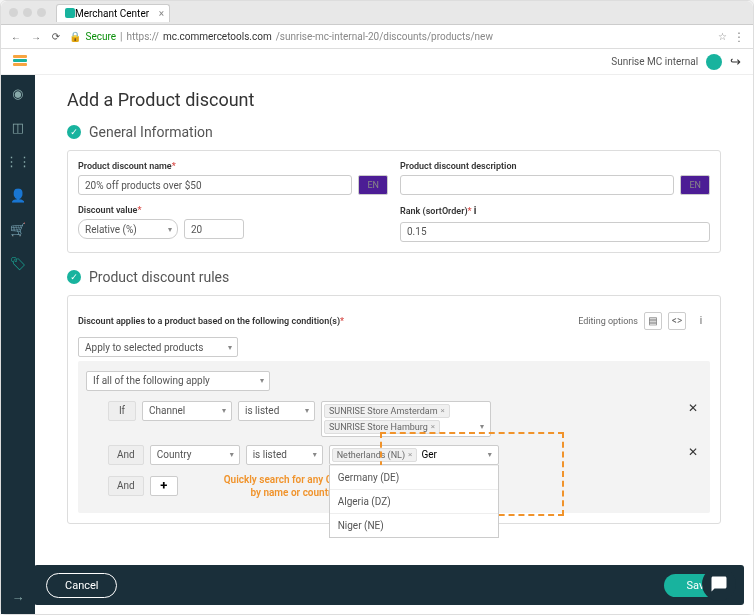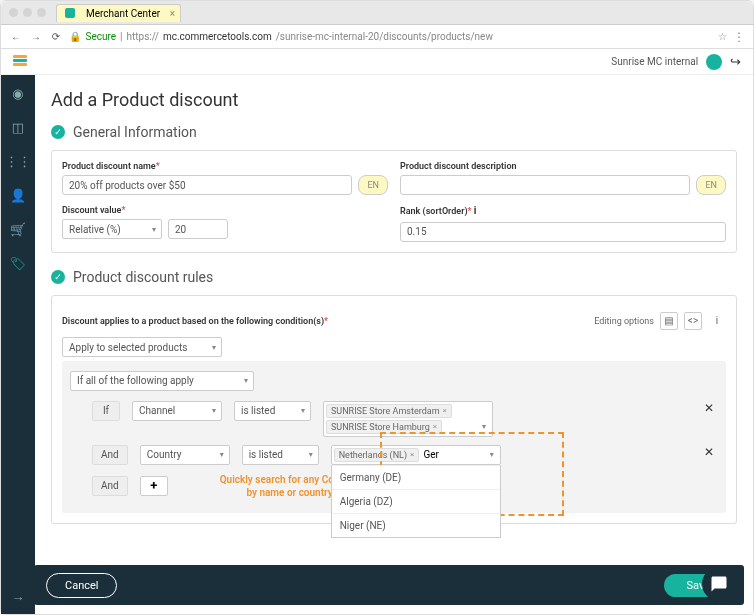--- a/index.html
+++ b/index.html
@@ -2,65 +2,65 @@
 <html><head>
 <meta charset="utf-8">
 <style>
 *{margin:0;padding:0;box-sizing:border-box;font-family:-apple-system,BlinkMacSystemFont,"Segoe UI",Roboto,sans-serif}
 body{background:#f5f5f5;width:754px;height:615px;overflow:hidden;position:relative}
 .window{width:754px;height:615px;background:#fff;border-radius:6px;border:1px solid #ddd;display:flex;flex-direction:column}
 .titlebar{height:24px;background:#e8e8e8;border-radius:6px 6px 0 0;display:flex;align-items:center;padding:0 8px;border-bottom:1px solid #ccc}
 .dots{display:flex;gap:5px;margin-right:10px}
 .dot{width:9px;height:9px;border-radius:50%}
 .dot-r{background:#d4d4d4}.dot-y{background:#d4d4d4}.dot-g{background:#d4d4d4}
-.tab{background:#fef9c3;border:1px solid #ccc;border-bottom:none;padding:3px 20px 3px 8px;font-size:10px;display:flex;align-items:flex-start;gap:11px;position:relative;border-radius:3px 3px 0 0}
+.tab{background:#ffffff;border:1px solid #ccc;border-bottom:none;padding:3px 20px 3px 8px;font-size:10px;display:flex;align-items:flex-start;gap:0;position:relative;border-radius:3px 3px 0 0}
 .tab-icon{width:10px;height:10px;background:#18b39e;border-radius:2px}
 .tab-x{position:absolute;right:5px;font-size:10px;color:#888}
 .addressbar{height:24px;display:flex;align-items:center;padding:0 8px;gap:6px;border-bottom:1px solid #ddd;font-size:10px}
 .nav-btn{width:14px;height:14px;display:flex;align-items:center;justify-content:center;color:#555}
 .url{flex:1;color:#888;display:flex;align-items:center;gap:4px}
 .url .secure{color:#0a8f0a}.url .domain{color:#333}
 .star{color:#888}
 .menu-dots{color:#888;font-size:12px}
 .topbar{height:26px;display:flex;align-items:center;justify-content:space-between;padding:0 12px;border-bottom:1px solid #eee}
 .logo{width:14px;height:14px;display:flex;flex-direction:column;gap:1px}
 .logo span{display:block;height:3px;border-radius:1px}
 .logo span:nth-child(1){background:#f7a440}.logo span:nth-child(2){background:#18b39e}.logo span:nth-child(3){background:#f7a440}
 .user-area{display:flex;align-items:center;gap:8px;font-size:10px;color:#555}
 .avatar{width:16px;height:16px;border-radius:50%;background:#18b39e;color:#fff;display:flex;align-items:center;justify-content:center;font-size:8px}
 .main{display:flex;flex:1;min-height:0}
 .sidebar{width:34px;background:#1a2f3a;display:flex;flex-direction:column;align-items:center;padding-top:10px;gap:18px}
 .side-ic{width:16px;height:16px;color:#8aa;display:flex;align-items:center;justify-content:center;font-size:13px}
 .side-ic.active{color:#18b39e}
 .side-bottom{margin-top:auto;margin-bottom:10px}
-.content{flex:1;overflow:auto;padding:14px 16px 60px;background:#fff}
+.content{flex:1;overflow:auto;padding:14px 32px 60px;background:#fff}
 h1{font-size:18px;font-weight:400;color:#333;margin-bottom:14px}
 .section{margin-bottom:16px}
 .section-head{display:flex;align-items:center;gap:8px;margin-bottom:10px}
 .shead-ic{width:14px;height:14px;border-radius:50%;background:#18b39e;color:#fff;display:flex;align-items:center;justify-content:center;font-size:9px}
 .shead-t{font-size:14px;color:#555;font-weight:400}
 .card{border:1px solid #ddd;border-radius:3px;padding:10px}
 .row2{display:flex;gap:12px}
 .col{flex:1}
 .label{font-size:9px;font-weight:600;color:#333;margin-bottom:4px;display:block}
 .req{color:#d9534f}
 .field-row{display:flex;gap:6px}
 .input{border:1px solid #ccc;border-radius:3px;padding:3px 6px;font-size:10px;color:#555;background:#fff;height:20px}
 .input-flex{flex:1}
-.lang-btn{border:1px solid #ccc;border-radius:8px;padding:3px 8px;font-size:9px;color:#888;background:#fef9c3;height:20px}
-.select{border:1px solid #ccc;border-radius:2px;background:#fff;padding:3px 18px 3px 6px;font-size:10px;color:#555;height:20px;position:relative;display:flex;align-items:center}
+.lang-btn{border:1px solid #ccc;border-radius:2px;padding:3px 8px;font-size:9px;color:#888;background:#4c1d95;height:20px}
+.select{border:1px solid #ccc;border-radius:9px;background:#fff;padding:3px 18px 3px 6px;font-size:10px;color:#555;height:20px;position:relative;display:flex;align-items:center}
 .select::after{content:"▾";position:absolute;right:5px;color:#888;font-size:8px}
 .textarea{border:1px solid #ccc;border-radius:3px;padding:3px 6px;font-size:10px;height:20px;flex:1;resize:none}
 .rules-bar{display:flex;justify-content:space-between;align-items:center;padding:6px 0;font-size:9px;color:#333;font-weight:600}
 .edit-opts{display:flex;align-items:center;gap:6px;font-weight:400;color:#666}
 .opt-btn{border:1px solid #ccc;width:18px;height:18px;display:flex;align-items:center;justify-content:center;font-size:10px;border-radius:2px;background:#fff}
 .gray-box{background:#f3f3f3;padding:8px 8px 6px;border-radius:2px;margin-top:4px}
 .sel-sm{border:1px solid #ccc;background:#fff;padding:3px 18px 3px 6px;font-size:10px;color:#555;height:20px;display:inline-flex;align-items:center;position:relative;border-radius:2px}
 .sel-sm::after{content:"▾";position:absolute;right:5px;color:#888;font-size:8px}
-.cond-row{display:flex;align-items:flex-start;gap:12px;margin-bottom:8px}
+.cond-row{display:flex;align-items:flex-start;gap:6px;margin-bottom:8px}
 .chip{background:#eee;border:1px solid #ddd;padding:3px 8px;font-size:10px;color:#555;border-radius:2px;height:20px;display:flex;align-items:center;min-width:28px;justify-content:center}
 .sel-w{width:90px}
 .sel-w2{width:77px}
 .val-box{border:1px solid #ccc;background:#fff;border-radius:2px;padding:2px;min-height:20px;display:flex;flex-wrap:wrap;gap:2px;align-items:center;flex:1;max-width:170px;position:relative}
 .tag{background:#f0f0f0;border:1px solid #ddd;padding:1px 4px;font-size:9px;color:#666;border-radius:2px;display:flex;align-items:center;gap:3px}
 .tag-x{font-size:8px;color:#999}
 .val-caret{margin-left:auto;font-size:8px;color:#888;padding-right:4px}
 .row-x{color:#333;font-size:12px;margin-left:auto;padding:0 4px;cursor:pointer}
 .plus-btn{border:1px solid #ccc;background:#fff;width:28px;height:20px;display:flex;align-items:center;justify-content:center;font-size:13px;font-weight:700;border-radius:2px}
 .dropdown{position:absolute;top:19px;left:-1px;right:-1px;background:#fff;border:1px solid #ccc;border-top:none;z-index:5}

